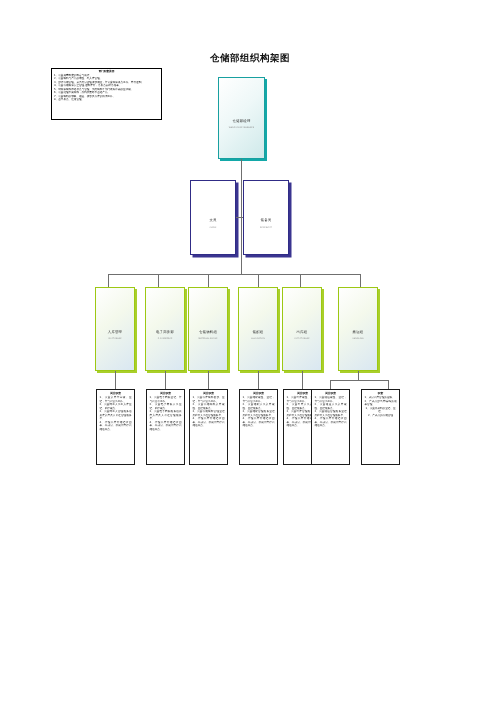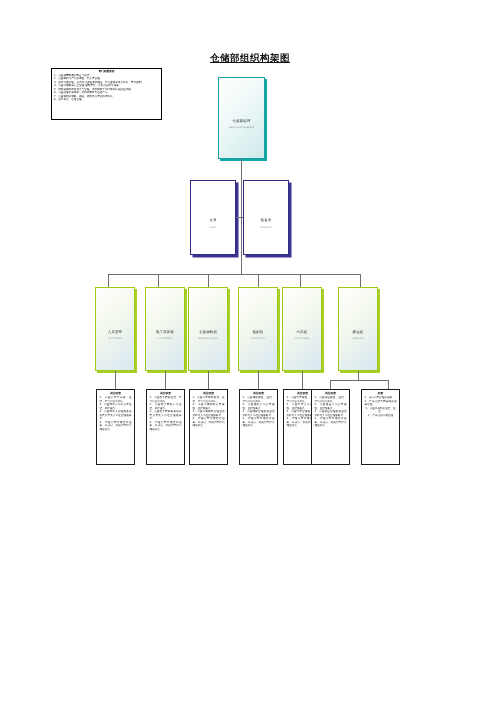--- a/index.html
+++ b/index.html
@@ -14,21 +14,20 @@
   #page{
     position:absolute;left:0;top:0;width:496px;height:702px;
     background:#fff;
   }
 
   
   #title{
     position:absolute;left:205px;top:52px;width:90px;
     text-align:center;
     font-size:9.5px;font-weight:bold;letter-spacing:.5px;
-    text-decoration:underline;
     white-space:nowrap;
     color:#111;
   }
 
   
   #notebox{
     position:absolute;left:51px;top:68px;width:111px;height:52px;
     border:1px solid #000;background:#fff;
     padding:1px 2px;box-sizing:border-box;
     overflow:hidden;

